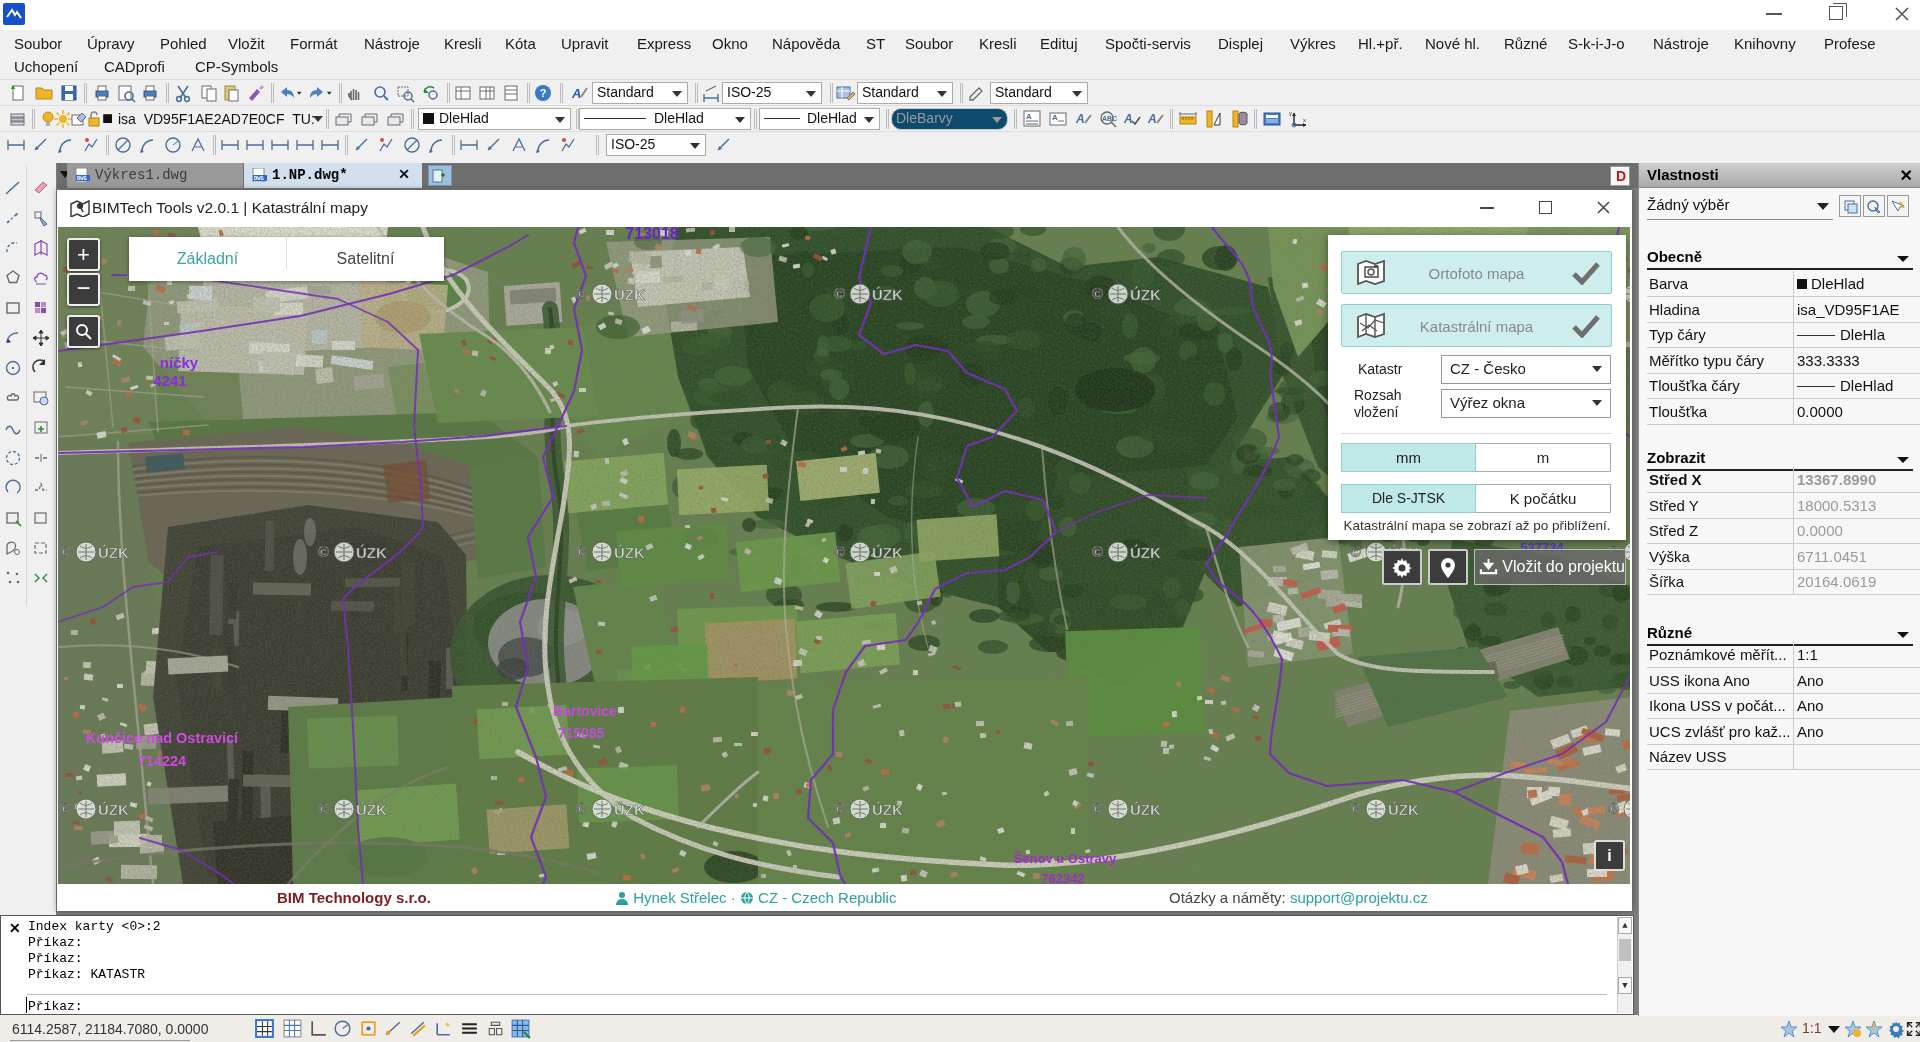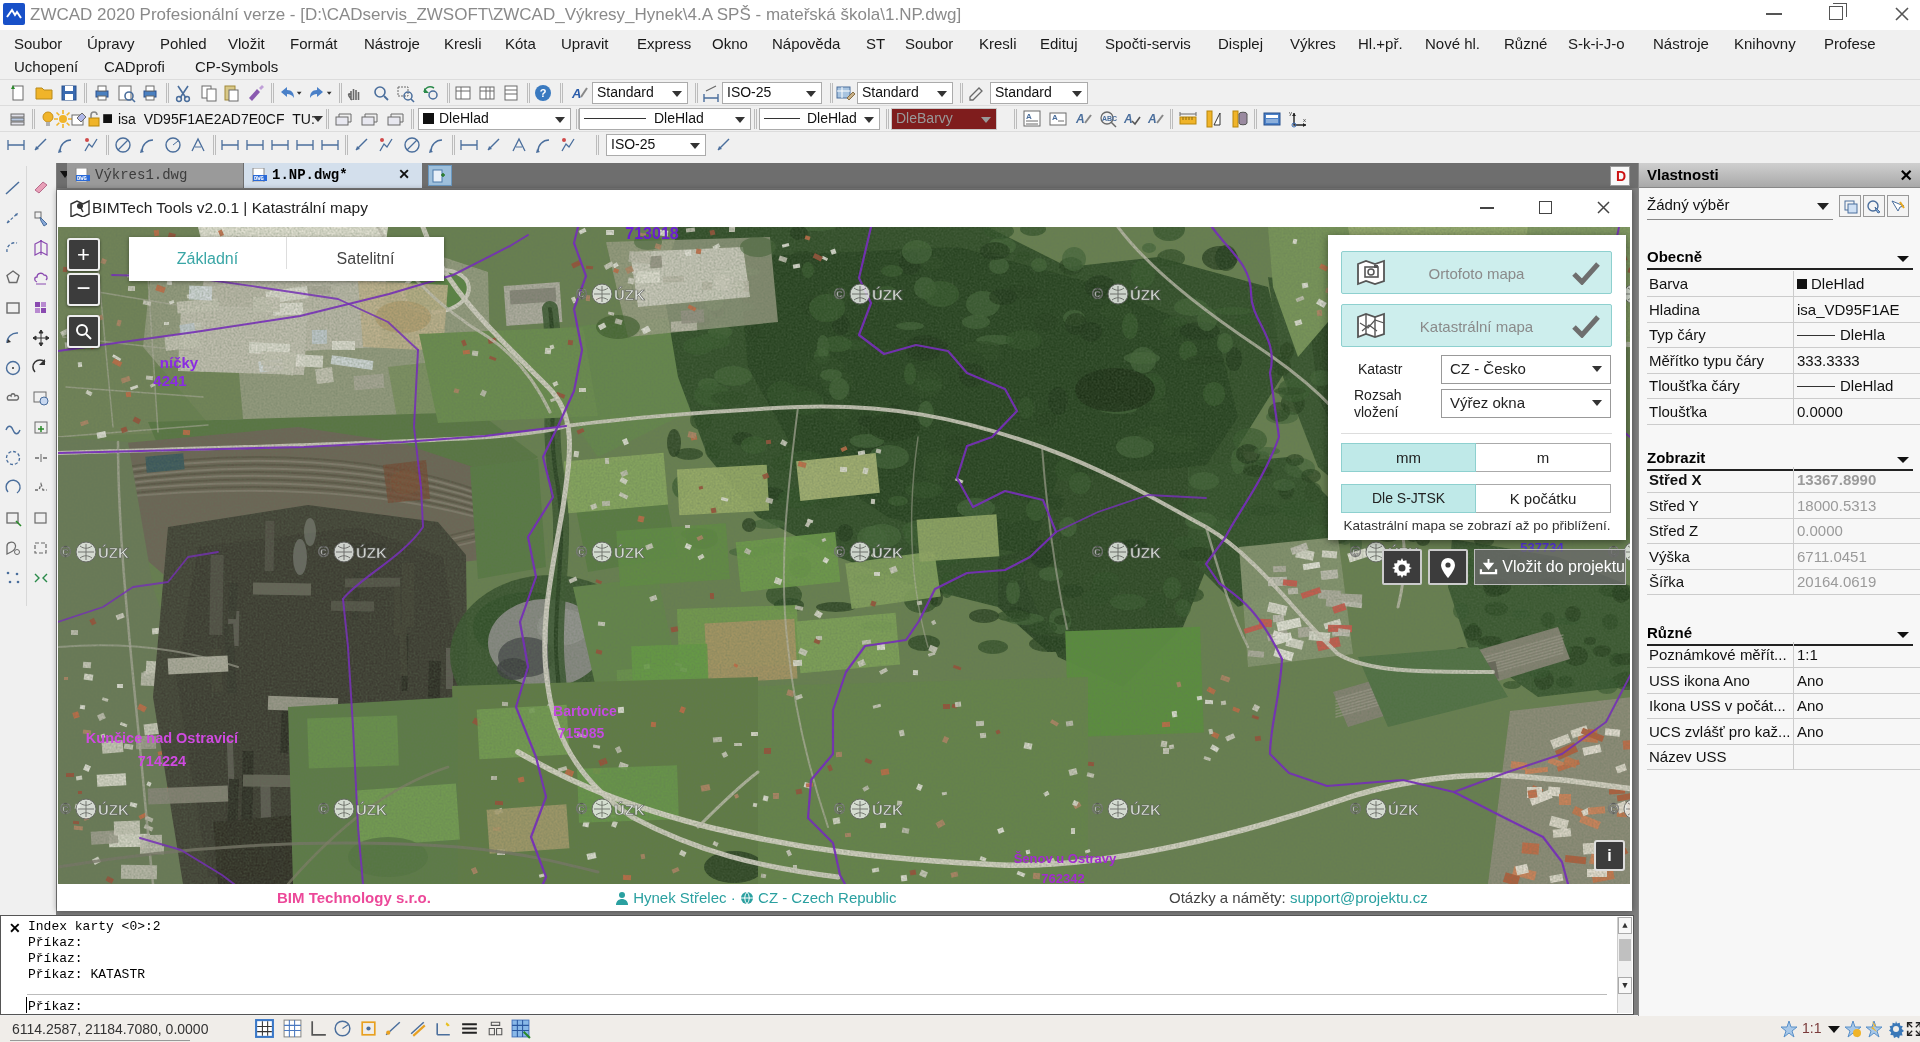--- a/index.html
+++ b/index.html
@@ -42,21 +42,20 @@
 .sechead .tri { position:absolute; right:4px; top:8px; width:0; height:0; border-left:6px solid transparent; border-right:6px solid transparent; border-top:6px solid #111; }
 #cmdbox { left:0; top:915px; width:1634px; height:100px; background:#fff; border:1px solid #555; font-family:"Liberation Mono",monospace; font-size:13px; color:#000; }
 #statusbar { left:0; top:1016px; width:1920px; height:26px; background:#f0ede9; font-size:14px; color:#333; }
 </style></head>
 <body>
 <div id="titlebar" class="abs">
     <div class="abs" style="left:3px;top:3px;"><svg width="22" height="22" viewBox="0 0 22 22">
         <rect width="22" height="22" rx="2" fill="#1850c8"></rect>
         <path d="M4 14l5-7 3 5 2-3 4 6" stroke="#fff" stroke-width="2" fill="none"></path>
       </svg></div>
-    <div class="abs" style="left:30px;top:5px;font-size:17px;color:#8a8a8a;white-space:nowrap;">ZWCAD 2020 Profesionální verze - [D:\CADservis_ZWSOFT\ZWCAD_Výkresy_Hynek\4.A SPŠ - mateřská škola\1.NP.dwg]</div>
     <div class="abs" style="left:1766px;top:13px;width:16px;height:2px;background:#555;"></div>
     <div class="abs" style="left:1829px;top:6px;width:14px;height:14px;border:1.5px solid #555;"></div>
     <div class="abs" style="left:1833px;top:3px;width:14px;height:14px;border-top:1.5px solid #555;border-right:1.5px solid #555;"></div>
     <svg class="abs" style="left:1893px;top:5px;" width="18" height="18" viewBox="0 0 18 18">
       <path d="M3 3l12 12M15 3L3 15" stroke="#555" stroke-width="1.6"></path>
     </svg>
   </div>
 <div id="menubar" class="abs">
     <span class="mi" style="left:14px;">Soubor</span>
     <span class="mi" style="left:87px;">Úpravy</span>
@@ -252,21 +251,21 @@
       <rect x="2" y="8" width="12" height="8" fill="#e8e8f0" stroke="#6a6a6a"></rect>
       <path d="M5 8V5h12v8h-3" fill="none" stroke="#6a6a6a"></path>
     </svg>
     <div class="sep" style="left:411px;"></div>
     <div class="combo" style="left:418px;top:2px;width:153px;"><span style="display:inline-block;width:11px;height:11px;background:#111;margin-right:5px;vertical-align:-1px;"></span>DleHlad<div class="arr"></div></div>
     <div class="sep" style="left:576px;"></div>
     <div class="combo" style="left:579px;top:2px;width:172px;"><span style="display:inline-block;width:62px;height:1px;background:#333;vertical-align:4px;margin-right:8px;"></span>DleHlad<div class="arr"></div></div>
     <div class="sep" style="left:754px;"></div>
     <div class="combo" style="left:759px;top:2px;width:121px;"><span style="display:inline-block;width:36px;height:1px;background:#333;vertical-align:4px;margin-right:7px;"></span>DleHlad<div class="arr"></div></div>
     <div class="sep" style="left:886px;"></div>
-    <div class="combo" style="left:891px;top:2px;width:106px;color:#999;background:#7f1d1d;border-color:#c8c8c8;">DleBarvy<div class="arr" style="border-top-color:#999;"></div></div>
+    <div class="combo" style="left:891px;top:2px;width:117px;color:#999;background:#0c4a6e;border-color:#c8c8c8;border-radius:10px;">DleBarvy<div class="arr" style="border-top-color:#999;"></div></div>
     <div class="sep" style="left:1014px;"></div>
     <svg class="abs" style="left:1022px;top:3px;" width="20" height="20" viewBox="0 0 20 20">
       <rect x="2" y="2" width="16" height="15" fill="#fff" stroke="#6a6a6a"></rect>
       <text x="4" y="10" font-size="8" fill="#4a6e9c" font-weight="bold">A</text>
       <path d="M4 12h12M4 15h12" stroke="#6a6a6a"></path>
     </svg>
     <svg class="abs" style="left:1048px;top:3px;" width="20" height="20" viewBox="0 0 20 20">
       <rect x="2" y="4" width="16" height="12" fill="#fff" stroke="#6a6a6a"></rect>
       <text x="4" y="11" font-size="8" fill="#4a6e9c" font-weight="bold">A</text>
       <path d="M10 12h6" stroke="#6a6a6a"></path>
@@ -1748,21 +1747,21 @@
             <circle cx="10" cy="8" r="2.6" fill="#3c3c3c"></circle>
           </svg></div>
         <div style="position:absolute;left:92px;top:0;width:152px;height:36px;background:rgba(105,105,105,0.82);border:1px solid #bbb;color:#fff;font-size:16px;text-align:right;line-height:34px;"><svg width="19" height="17" viewBox="0 0 20 18" style="vertical-align:-3px;">
             <path d="M10 1v8M6 6l4 5 4-5z" stroke="#fff" stroke-width="2" fill="#fff"></path>
             <path d="M2 12v4h16v-4" stroke="#fff" stroke-width="2.4" fill="none"></path>
           </svg> Vložit do projektu</div>
       </div>
       <div id="infobtn">i</div>
     </div>
     <div id="dlgfoot" class="abs">
-      <div class="abs" style="left:220px;top:5px;color:#ec4899;font-weight:bold;">BIM Technology s.r.o.</div>
+      <div class="abs" style="left:220px;top:5px;color:#7f1d1d;font-weight:bold;">BIM Technology s.r.o.</div>
       <div class="abs" style="left:558px;top:5px;color:#2aa0a0;"><svg width="14" height="14" viewBox="0 0 14 14" style="vertical-align:-2px;">
           <circle cx="7" cy="4" r="3" fill="#2aa0a0"></circle>
           <path d="M1 14c0-4 3-6 6-6s6 2 6 6z" fill="#2aa0a0"></path>
         </svg> Hynek Střelec · <svg width="14" height="14" viewBox="0 0 14 14" style="vertical-align:-2px;">
           <circle cx="7" cy="7" r="6" fill="#2aa0a0"></circle>
           <path d="M1 7h12M7 1a9 9 0 010 12M7 1a9 9 0 000 12" stroke="#fff" stroke-width="1" fill="none"></path>
         </svg> CZ - Czech Republic</div>
       <div class="abs" style="left:1112px;top:5px;color:#444;">Otázky a náměty: <span style="color:#2aa0a0;">support@projektu.cz</span></div>
     </div>
   </div>

